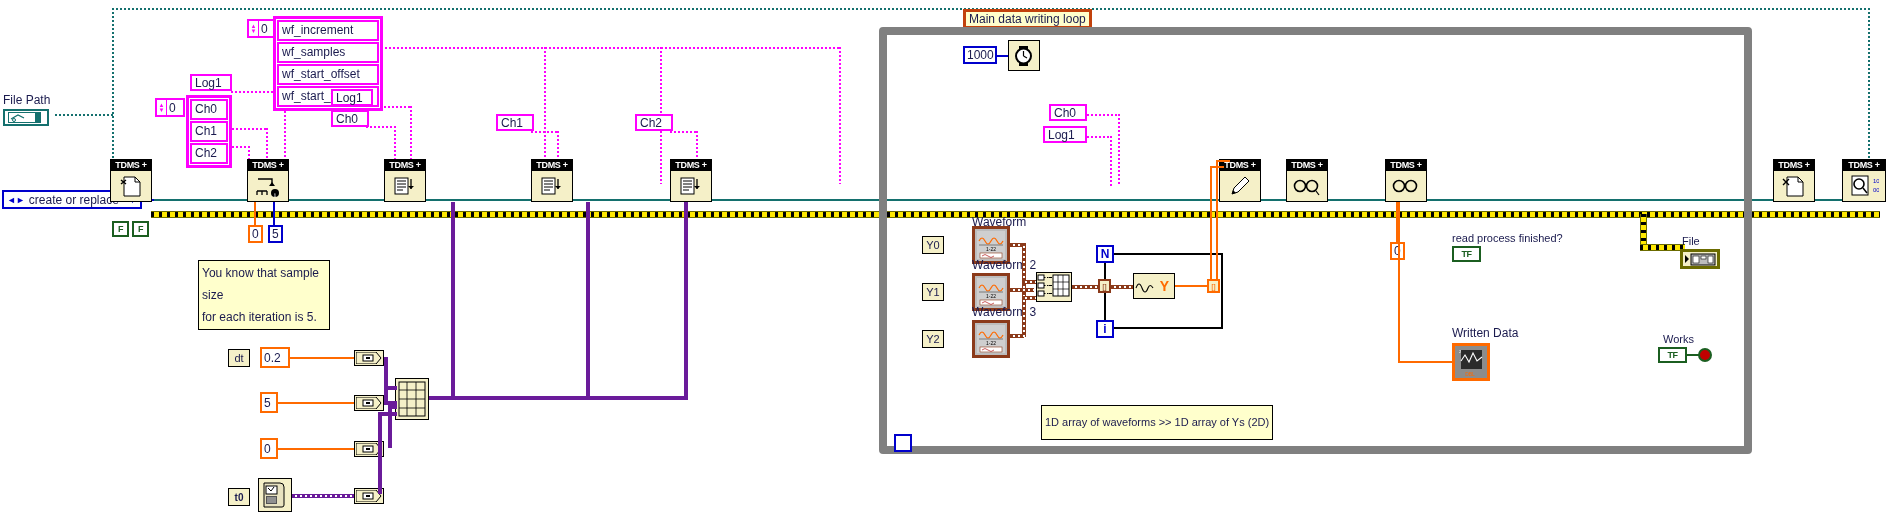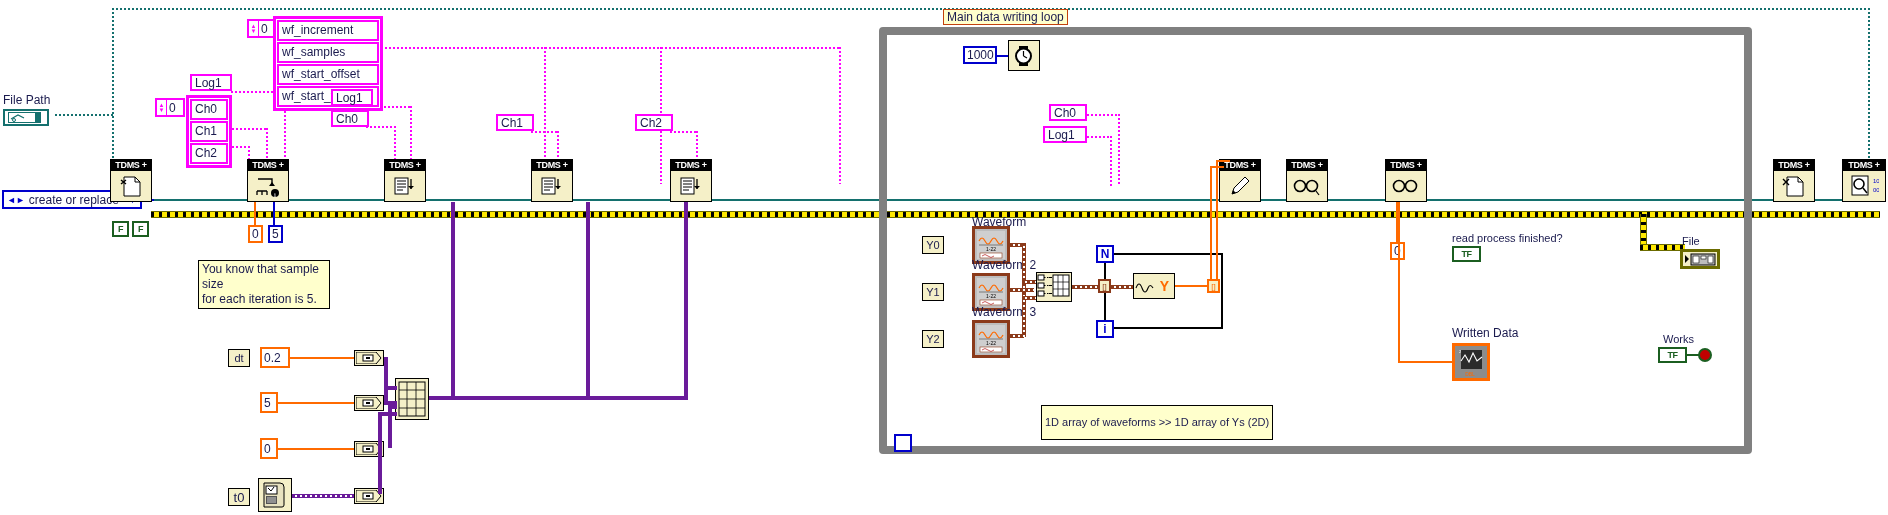--- a/index.html
+++ b/index.html
@@ -57,29 +57,29 @@
       letter-spacing:-.3px;line-height:11px;height:11px;}
 
   
   .term{background:#f5f0c8;border:1px solid #000;display:flex;align-items:center;justify-content:center;}
   .term-orange{border:3px solid #ff6a00;}
   .term-brown{border:3px solid #8b3a1a;}
   .term-olive{border:3px solid #6b6b00;background:#f5f0c8;}
 
   
   .comment{background:#ffffcc;border:1px solid #000;color:#1a1a4e;font-size:12px;
-      padding:1px 3px;line-height:15px;white-space:pre-line;}
+      padding:1px 3px;line-height:22px;white-space:pre-line;}
   .comment-red{background:#ff0000;border:none;color:#1a1a4e;font-size:12px;padding:2px 4px;
       line-height:15px;white-space:pre-line;}
   .comment-plain{background:#ffffcc;border:1px solid #000;color:#1a1a4e;font-size:11px;
       padding:10px 3px;line-height:13px;white-space:nowrap;}
 
   
   .loop{border:8px solid #808080;background:transparent;border-radius:4px;}
-  .loop-title{background:#ffffcc;border:1px solid #c2410c;font-size:12px;color:#1a1a4e;padding:0 3px;}
+  .loop-title{background:#ffffcc;border:3px solid #c2410c;font-size:12px;color:#1a1a4e;padding:0 3px;margin-left:20px;}
 
   
   .forloop{border:2px solid #000;background:transparent;}
 
   
   .tunnel{background:#f5f0c8;border:2px solid #ff6a00;font-size:8px;color:#ff6a00;
      display:flex;align-items:center;justify-content:center;}
   .tunnel-brown{border-color:#8b3a1a;color:#8b3a1a;}
 
   .nbox{border:2px solid #0000cc;background:#fff;color:#0000cc;font-weight:bold;font-size:12px;
@@ -471,21 +471,21 @@
   <div class="abs konst" style="left:260px;top:438px;width:18px;height:21px;">0</div>
   <div class="abs w-orange" style="left:278px;top:448px;height:2px;width:78px;"></div>
   <div class="abs term" style="left:354px;top:441px;width:30px;height:16px;">
     <svg width="26" height="12" viewBox="0 0 26 12">
         <path d="M0 0 h20 l5 6 l-5 6 h-20 z" fill="#f5f0c8" stroke="#000"></path>
         <rect x="7" y="3" width="10" height="6" fill="#fff" stroke="#000"></rect>
         <rect x="10" y="5" width="4" height="2" fill="#000"></rect>
       </svg>
   </div>
 
-  <div class="abs term" style="left:228px;top:488px;width:22px;height:18px;font-size:13px;color:#1a1a4e;">t0</div>
+  <div class="abs term" style="left:228px;top:488px;width:22px;height:18px;font-size:10px;color:#1a1a4e;font-weight:bold;">t0</div>
   <div class="abs node" style="left:258px;top:478px;width:34px;height:34px;">
     <div class="glyph">
       <svg width="28" height="28" viewBox="0 0 28 28">
           <path d="M3 2 h16 q4 0 4 4 v18 q0 2 -2 2 h-18 z" fill="#e8e2c0" stroke="#000"></path>
           <rect x="5" y="5" width="11" height="8" fill="#fff" stroke="#000"></rect>
           <path d="M7 7 l3 3 l3 -4" stroke="#000" fill="none"></path>
           <rect x="5" y="15" width="11" height="8" fill="#555"></rect>
           <path d="M6 17 h9 M6 19 h9 M6 21 h9" stroke="#fff" stroke-width=".7"></path>
         </svg>
     </div>

